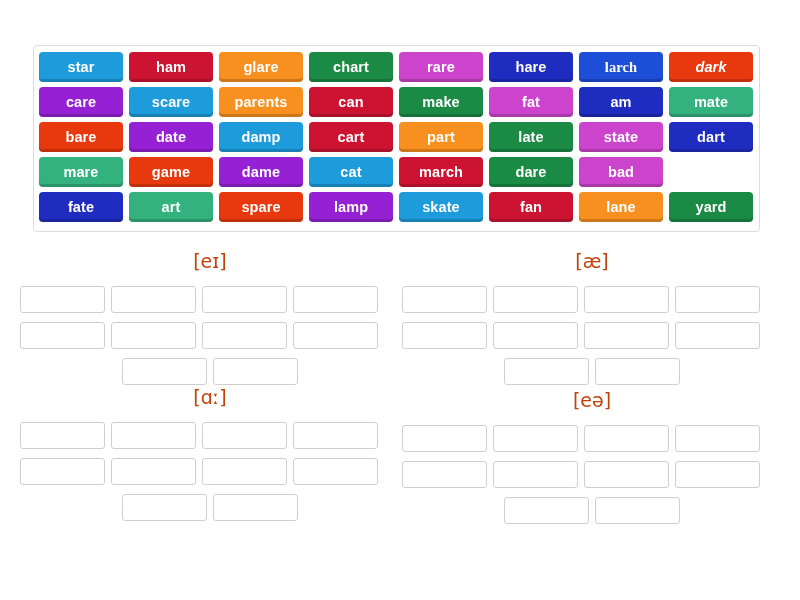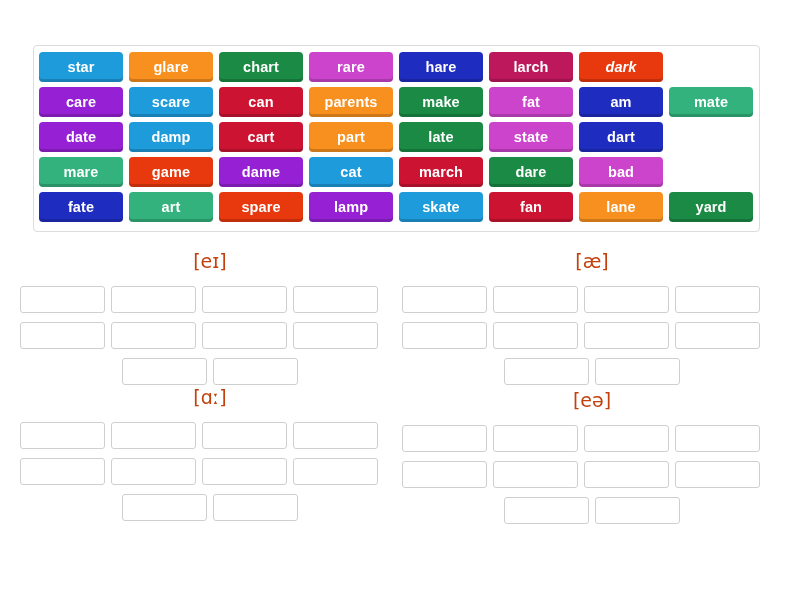--- a/index.html
+++ b/index.html
@@ -85,38 +85,40 @@
   }
 </style>
 </head>
 <body>
 
 <div id="page">
 
   <div id="word-bank">
       <div class="bank-row">
         <div class="tile" style="background: rgb(30, 155, 218);">star</div>
+        <div class="tile" style="background: rgb(204, 20, 50);">ham</div>
         <div class="tile" style="background: rgb(247, 144, 30);">glare</div>
         <div class="tile" style="background: rgb(26, 138, 69);">chart</div>
         <div class="tile" style="background: rgb(204, 68, 204);">rare</div>
         <div class="tile" style="background: rgb(31, 44, 192);">hare</div>
-        <div class="tile" style="background: #be185d;">larch</div>
+        <div class="tile" style="background: #1d4ed8; font-family: Liberation Serif, serif;">larch</div>
         <div class="tile" style="background: rgb(232, 56, 13); font-style: italic;">dark</div>
       </div>
       <div class="bank-row">
         <div class="tile" style="background: rgb(150, 33, 212);">care</div>
         <div class="tile" style="background: rgb(30, 155, 218);">scare</div>
+        <div class="tile" style="background: rgb(247, 144, 30);">parents</div>
         <div class="tile" style="background: rgb(204, 20, 50);">can</div>
-        <div class="tile" style="background: rgb(247, 144, 30);">parents</div>
         <div class="tile" style="background: rgb(26, 138, 69);">make</div>
         <div class="tile" style="background: rgb(204, 68, 204);">fat</div>
         <div class="tile" style="background: rgb(31, 44, 192);">am</div>
         <div class="tile" style="background: rgb(51, 178, 126);">mate</div>
       </div>
       <div class="bank-row">
+        <div class="tile" style="background: rgb(232, 56, 13);">bare</div>
         <div class="tile" style="background: rgb(150, 33, 212);">date</div>
         <div class="tile" style="background: rgb(30, 155, 218);">damp</div>
         <div class="tile" style="background: rgb(204, 20, 50);">cart</div>
         <div class="tile" style="background: rgb(247, 144, 30);">part</div>
         <div class="tile" style="background: rgb(26, 138, 69);">late</div>
         <div class="tile" style="background: rgb(204, 68, 204);">state</div>
         <div class="tile" style="background: rgb(31, 44, 192);">dart</div>
       </div>
       <div class="bank-row">
         <div class="tile" style="background: rgb(51, 178, 126);">mare</div>

